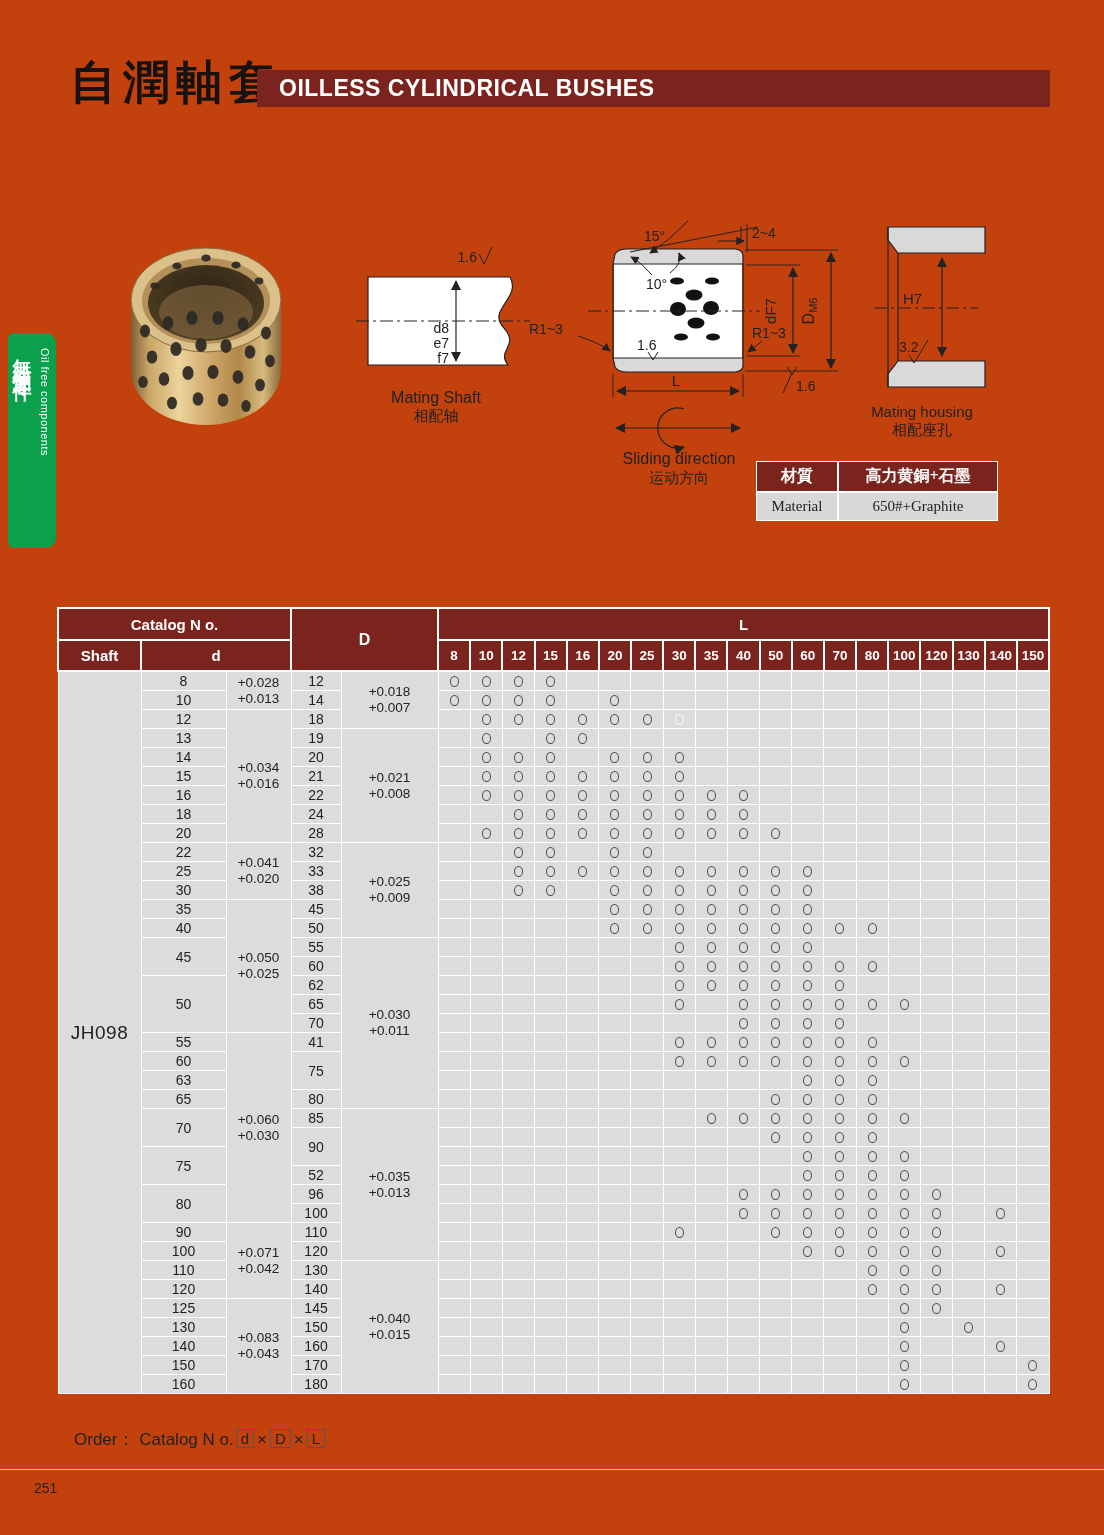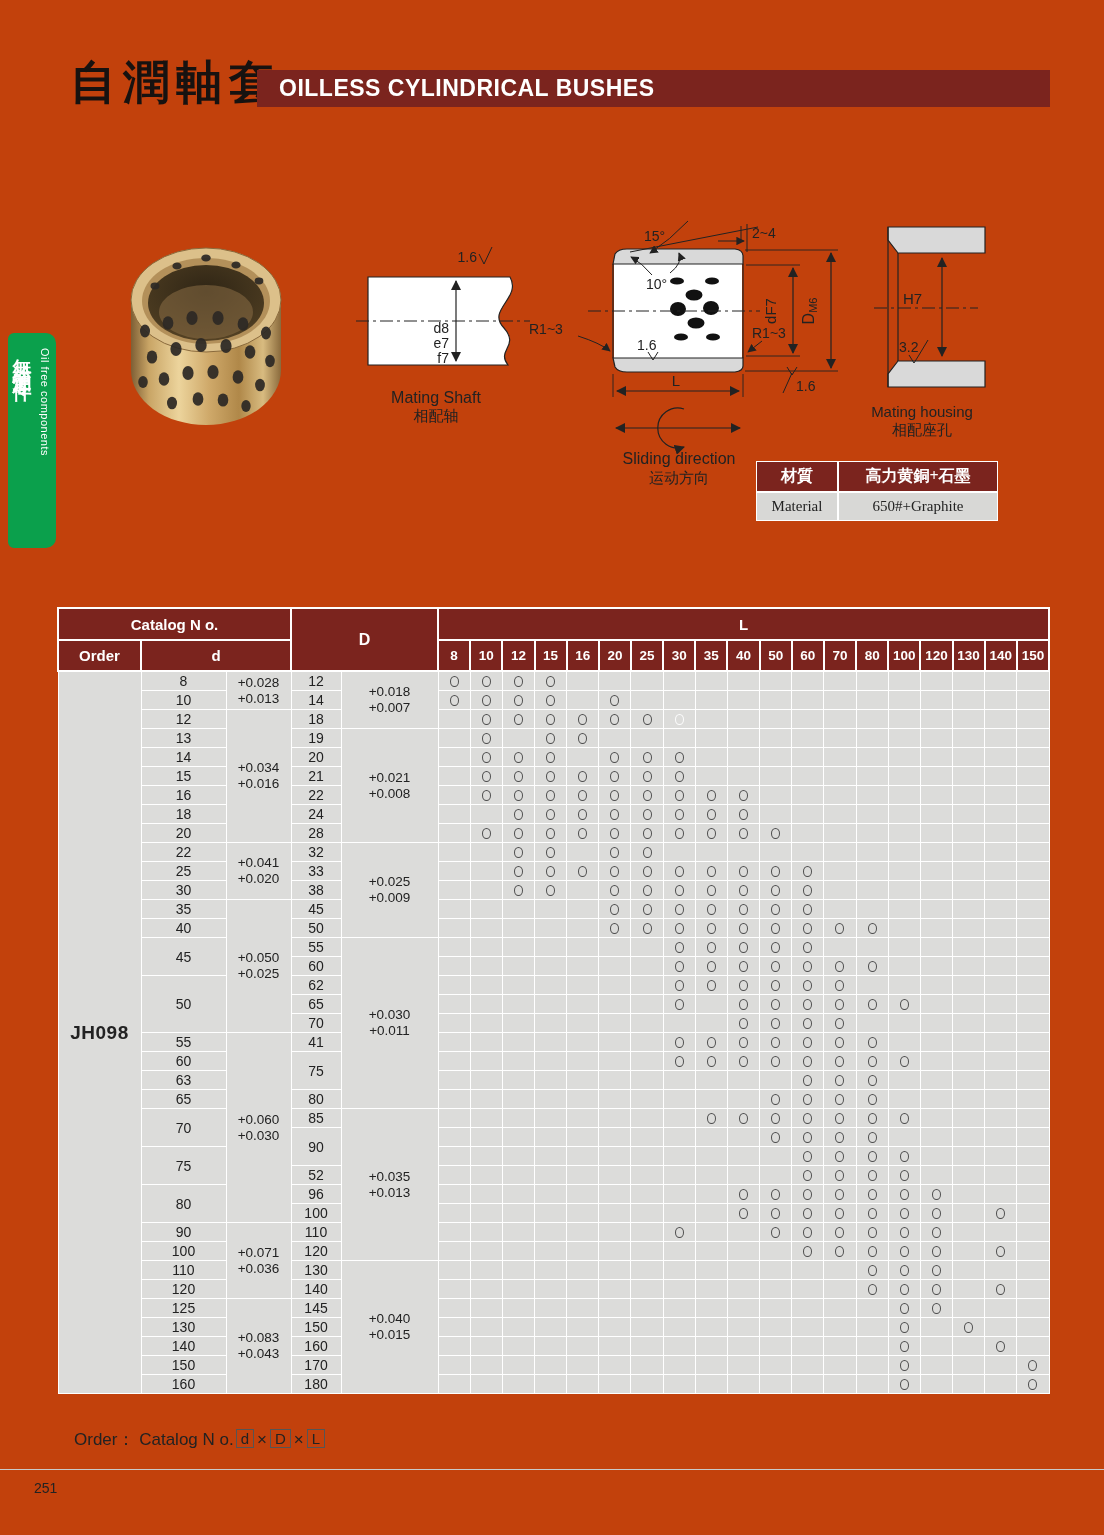--- a/index.html
+++ b/index.html
@@ -29,21 +29,21 @@
   .mat .mv{background:#d8d8d6;color:#222;font-size:15px;}
   
   .main-wrap{position:absolute;left:57px;top:607px;}
   table.main{border-collapse:collapse;table-layout:fixed;width:993px;}
   table.main th{background:#7b241e;color:#fff;border:2px solid #fff;font-weight:bold;padding:0;}
   .h1{height:30px;font-size:15px;}
   .h2{height:29px;font-size:15px;}
   th.lh{font-size:13.5px;height:29px;}
   table.main td{background:#dcdcda;border:1.5px solid #fff;height:18px;padding:0;
                 text-align:center;vertical-align:middle;color:#222;}
-  td.type-cell{color:#c4242b;font-weight:bold;font-size:19px;letter-spacing:0.5px;}
+  td.type-cell{color:#c4242b;font-weight:normal;font-size:19px;letter-spacing:0.5px;}
   td.num{font-size:14px;}
   td.tol{font-size:13.5px;line-height:1.15;}
   .circ{display:inline-block;width:7px;height:9px;border:1.5px solid #4d4d4d;border-radius:50%;
         vertical-align:middle;}
   .circ.white{border-color:#fdfdfd;}
   
   .order{position:absolute;left:74px;top:1428px;font-size:17px;color:#222;}
   .order .box{display:inline-block;border:1px solid #555;padding:0 4px;margin:0 2px;
               font-size:15px;line-height:17px;vertical-align:1px;}
   .order .sep{margin:0 1px;}
@@ -228,21 +228,21 @@
         <col style="width:50px">
           <col style="width:97px">
       </colgroup>
       <thead>
         <tr>
           <th class="h1" colspan="3">Catalog N o.</th>
           <th class="h1" colspan="2" rowspan="2" style="font-size:16px;">D</th>
           <th class="h1" colspan="19">L</th>
         </tr>
         <tr id="hrow2">
-          <th class="h2">Order</th>
+          <th class="h2">Shaft</th>
           <th class="h2" colspan="2">d</th>
         <th class="lh">8</th>
             <th class="lh">10</th>
             <th class="lh">12</th>
             <th class="lh">15</th>
             <th class="lh">16</th>
             <th class="lh">20</th>
             <th class="lh">25</th>
             <th class="lh">30</th>
             <th class="lh">35</th>
@@ -956,21 +956,21 @@
             <td class="lc"><span class="circ"></span></td>
             <td class="lc"><span class="circ"></span></td>
             <td class="lc"></td>
             <td class="lc"><span class="circ"></span></td>
             <td class="lc"></td>
           </tr>
           <tr>
             <td class="num">90</td>
             <td class="tol" rowspan="4">
               <div>+0.071</div>
-              <div>+0.036</div>
+              <div>+0.042</div>
             </td>
             <td class="num">110</td>
             <td class="lc"></td>
             <td class="lc"></td>
             <td class="lc"></td>
             <td class="lc"></td>
             <td class="lc"></td>
             <td class="lc"></td>
             <td class="lc"></td>
             <td class="lc"><span class="circ"></span></td>

